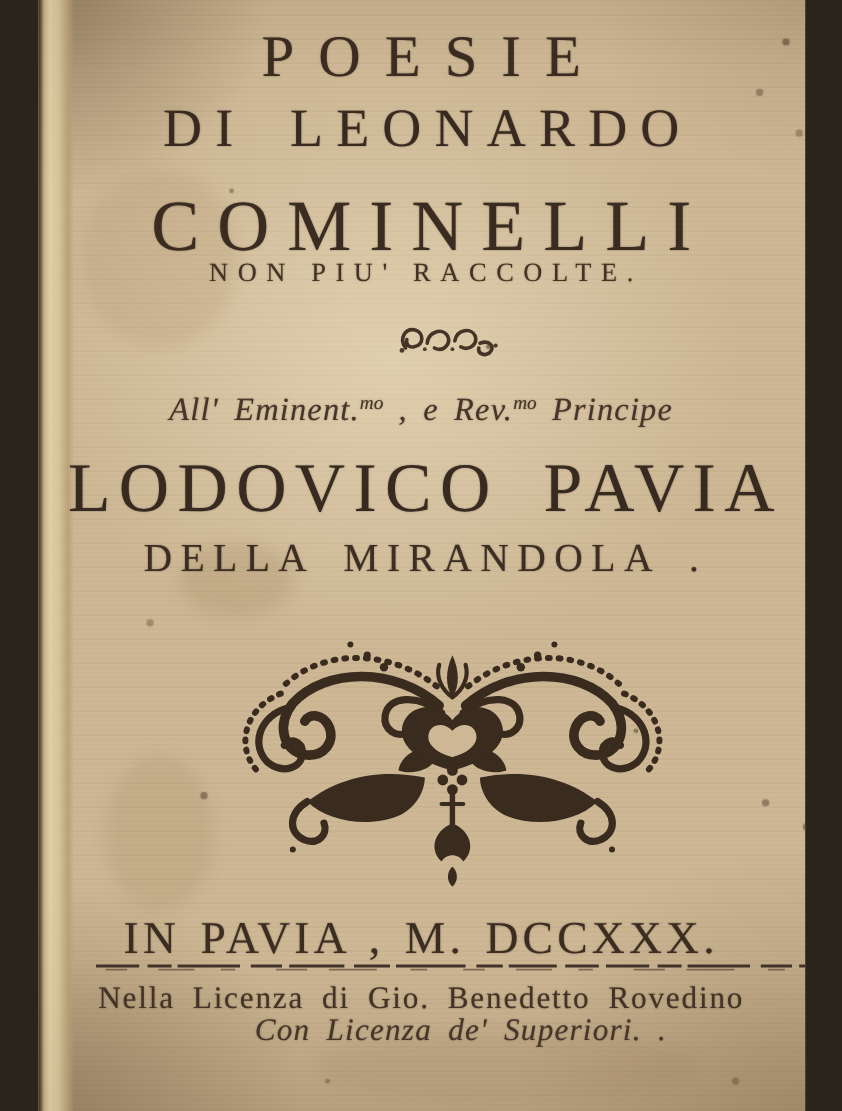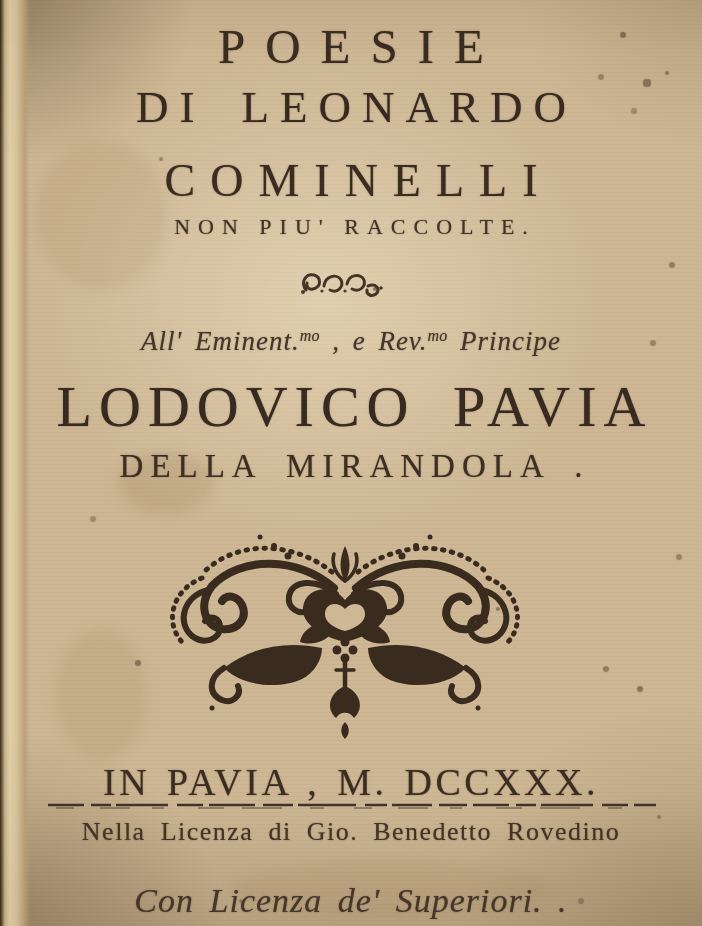--- a/index.html
+++ b/index.html
@@ -1,18 +1,18 @@
 <!DOCTYPE html>
 <html><head>
 <meta charset="utf-8">
 <style>
   html,body{margin:0;padding:0;background:#2a241c;}
   #stage{
     position:relative;
-    width:702px;height:926px;
+    width:639px;height:926px;
     margin:0 auto;
     overflow:hidden;
     font-family:"Liberation Serif","DejaVu Serif",serif;
     background:
       radial-gradient(ellipse 420px 360px at 46% 32%, rgba(240,227,197,.55), rgba(240,227,197,0) 70%),
       radial-gradient(ellipse 260px 220px at 0% 0%, rgba(82,62,38,.45), rgba(82,62,38,0) 75%),
       radial-gradient(ellipse 300px 260px at 0% 100%, rgba(96,74,46,.40), rgba(96,74,46,0) 75%),
       radial-gradient(ellipse 320px 300px at 100% 100%, rgba(108,84,52,.30), rgba(108,84,52,0) 75%),
       radial-gradient(ellipse 240px 200px at 100% 0%, rgba(120,96,62,.22), rgba(120,96,62,0) 75%),
       linear-gradient(0deg, rgba(104,80,50,.22), rgba(104,80,50,0) 14%),
@@ -30,29 +30,29 @@
   }
   .line{
     position:absolute;left:0;width:100%;
     text-align:center;line-height:1.04;
     color:#3c2e23;
     text-shadow:0 0 1.4px rgba(58,44,30,.55);
     white-space:nowrap;
   }
   .t1{top:22px;  font-size:49px; letter-spacing:20px; text-indent:20px; color:#3a2c21;}
   .t2{top:84px;  font-size:45px; letter-spacing:11px; word-spacing:14px; text-indent:11px; color:#382a20;}
-  .t3{top:157px; font-size:46px; letter-spacing:15px; text-indent:15px; color:#3a2c21;}
+  .t3{top:157px; font-size:60px; letter-spacing:15px; text-indent:15px; color:#3a2c21;}
   .t4{top:216px; font-size:22px; letter-spacing:8px;  text-indent:8px; color:#433326;}
   .ded{top:327px; font-size:27px; font-style:italic; letter-spacing:1px; color:#45352a; word-spacing:5px;}
   .ded .sup{font-size:16px; vertical-align:9px; letter-spacing:0;font-family:Liberation Serif, serif;}
   .n1{top:377px; font-size:58px; letter-spacing:7px; word-spacing:16px; text-indent:7px; color:#372a20;}
   .n2{top:449px; font-size:33px; letter-spacing:7px; word-spacing:10px; text-indent:7px; color:#3c2e23;}
   .pv{top:763px; font-size:38px; letter-spacing:3.5px; word-spacing:4px; color:#3b2d22;}
   .pr1{top:818px; font-size:26px; letter-spacing:1.5px; word-spacing:7px; color:#433326;}
-  .pr2{top:883px; font-size:34px; font-style:italic; letter-spacing:1px; word-spacing:6px; color:#46362a;}
+  .pr2{top:845px; font-size:26px; font-style:italic; letter-spacing:1px; word-spacing:6px; color:#46362a;padding-left:33px;}
   .orn{position:absolute;}
   .foxing{position:absolute;top:0;left:0;width:2px;height:2px;border-radius:50%;
     box-shadow:
       622px 34px 1px 2px rgba(74,54,38,.55),
       646px 82px 1px 3px rgba(74,54,38,.5),
       600px 76px 1px 2px rgba(74,54,38,.4),
       666px 72px 1px 1px rgba(74,54,38,.5),
       633px 110px 1px 2px rgba(74,54,38,.35),
       671px 264px 1px 2px rgba(74,54,38,.45),
       652px 342px 1px 2px rgba(74,54,38,.4),

